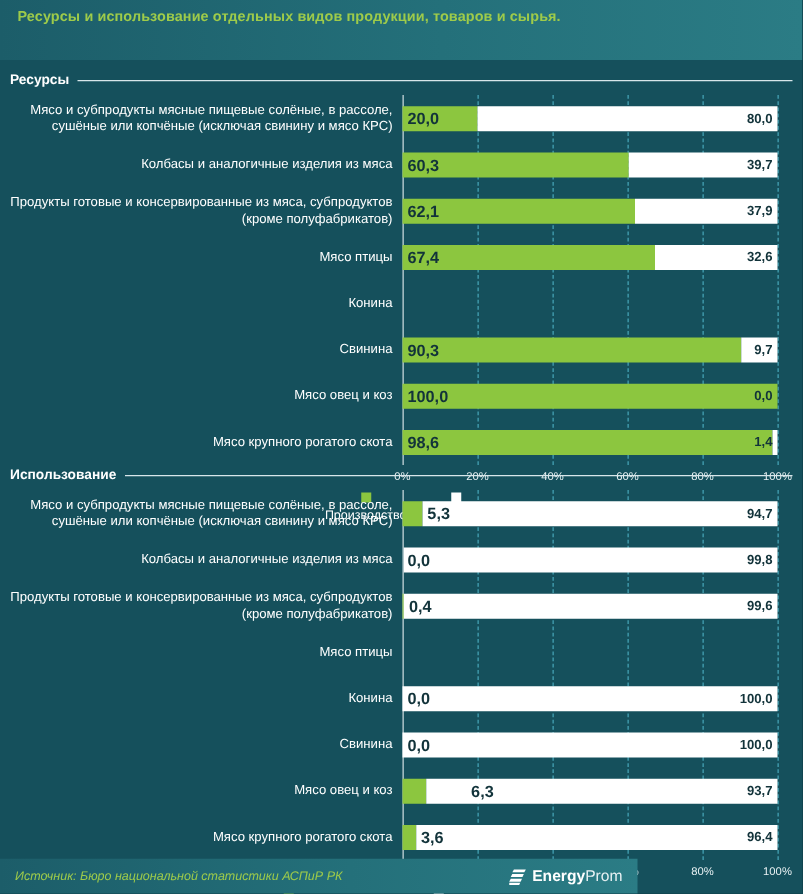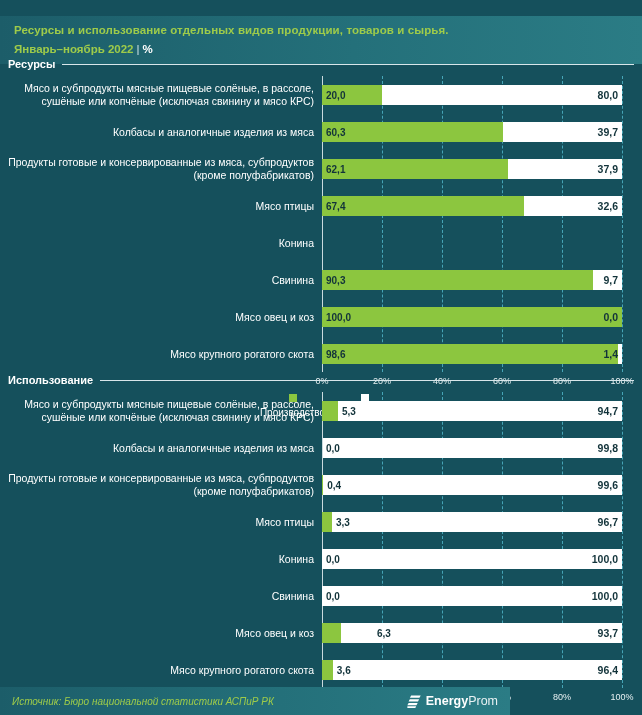--- a/index.html
+++ b/index.html
@@ -13,21 +13,21 @@
     height: 715px;
     background: #15505c;
     font-family: "Liberation Sans", sans-serif;
     overflow: hidden;
     box-sizing: border-box;
   }
 
   
   .title-band {
     position: absolute;
-    left: 0; top: 16px;
+    left: 0; top: 0;
     width: 642px; height: 48px;
     background: linear-gradient(90deg, #1c5d69 0%, #24707a 55%, #2b7c85 100%);
     padding: 6px 14px 0 14px;
     box-sizing: border-box;
   }
   .title-line1 {
     color: #9ecb4a;
     font-size: 11.5px;
     font-weight: bold;
     line-height: 16px;
@@ -108,21 +108,21 @@
   }
   .bar-b {
     position: absolute;
     top: 0; bottom: 0; right: 0;
     background: #ffffff;
   }
   .val-a {
     position: absolute;
     top: 50%;
     transform: translateY(-50%);
-    font-size: 10px;
+    font-size: 13px;
     font-weight: bold;
     color: #12333a;
     white-space: nowrap;
   }
   .val-b {
     position: absolute;
     top: 50%;
     right: 4px;
     transform: translateY(-50%);
     font-size: 10.5px;
@@ -202,23 +202,20 @@
   .brand .bname b { font-weight: bold; }
   .brand .bname i { font-style: normal; font-weight: normal; color: #e8f1f3; }
 </style>
 </head>
 <body>
 
 <div class="page">
 
   <div class="title-band">
     <div class="title-line1">Ресурсы и использование отдельных видов продукции, товаров и сырья.</div>
-    <div class="title-line2">
-      <span>Январь–ноябрь 2022</span><span class="title-sep">|</span><span class="title-unit">%</span>
-    </div>
   </div>
 
   <div class="section-head" style="top:58px;">
     <span class="sh-text">Ресурсы</span>
     <span class="sh-rule"></span>
   </div>
 
   <div class="chart" id="chart1" style="top: 76px; height: 336px;">
     <div class="grid" id="grid1" style="top: 0px; height: 296px;">
         <div class="gl axis0"></div>
@@ -353,26 +350,20 @@
           <div class="label">Продукты готовые и консервированные из мяса, субпродуктов (кроме полуфабрикатов)</div>
           <div class="track">
             <div class="bar-a" style="width: 1.2px; background: rgb(140, 198, 63);"></div>
             <div class="bar-b" style="width: 298.8px; background: rgb(255, 255, 255);"></div>
             <span class="val-a" style="left: 5.2px;">0,4</span>
             <span class="val-b">99,6</span>
           </div>
         </div>
         <div class="row">
           <div class="label">Мясо птицы</div>
-          <div class="track">
-            <div class="bar-a" style="width: 9.9px; background: rgb(140, 198, 63);"></div>
-            <div class="bar-b" style="width: 290.1px; background: rgb(255, 255, 255);"></div>
-            <span class="val-a" style="left: 13.9px;">3,3</span>
-            <span class="val-b">96,7</span>
-          </div>
         </div>
         <div class="row">
           <div class="label">Конина</div>
           <div class="track">
             <div class="bar-a" style="width: 0px; background: rgb(140, 198, 63);"></div>
             <div class="bar-b" style="width: 300px; background: rgb(255, 255, 255);"></div>
             <span class="val-a" style="left: 4px;">0,0</span>
             <span class="val-b">100,0</span>
           </div>
         </div>

